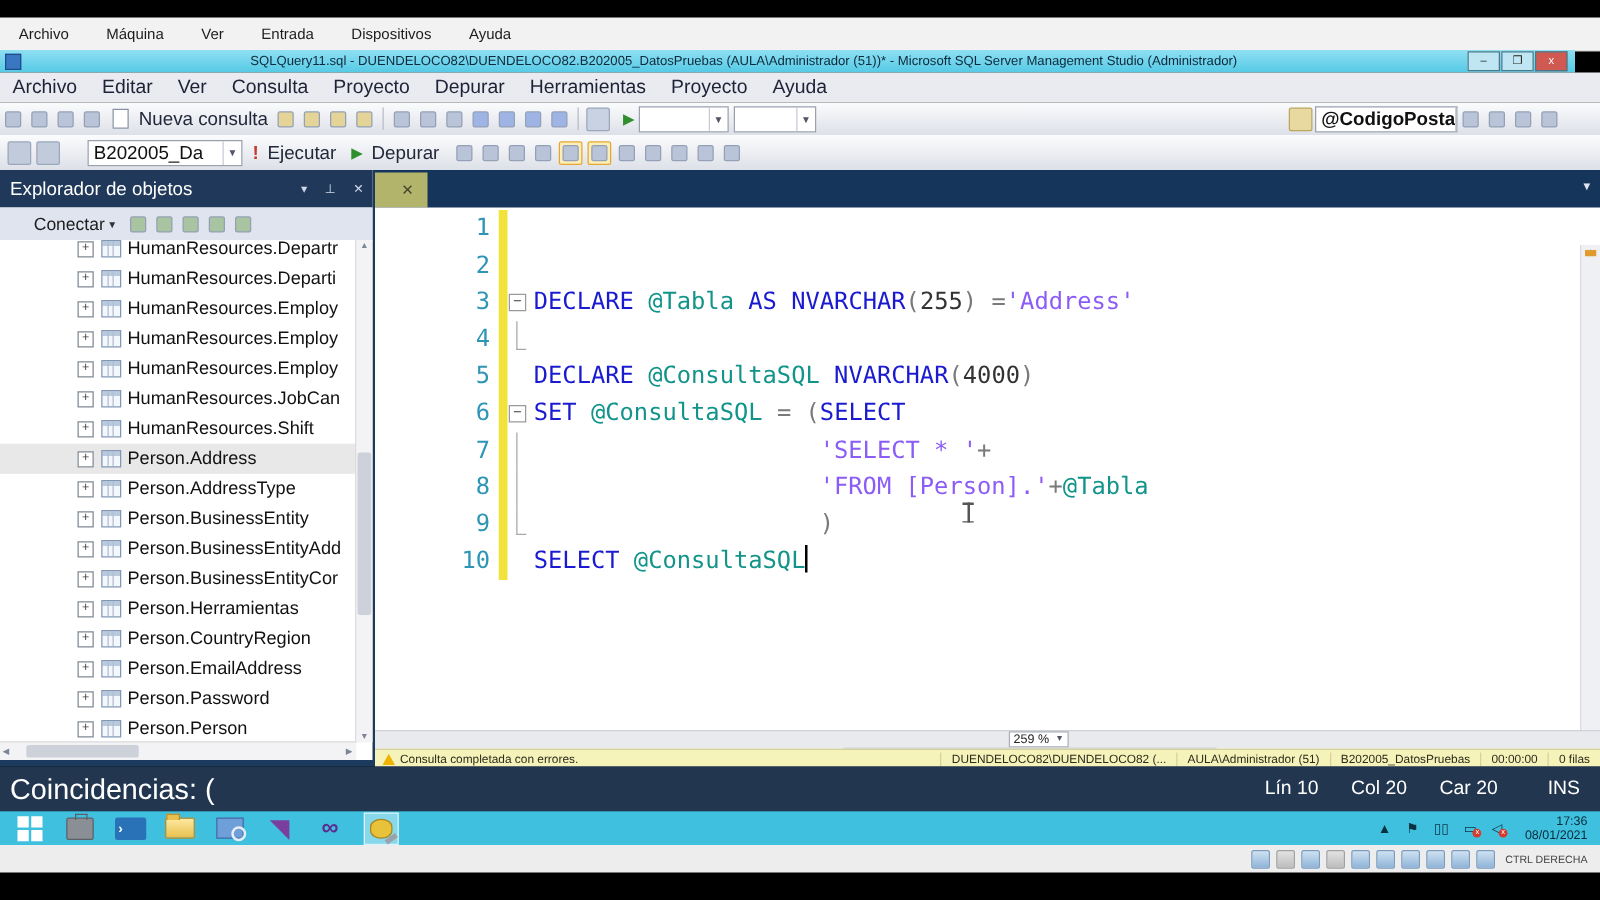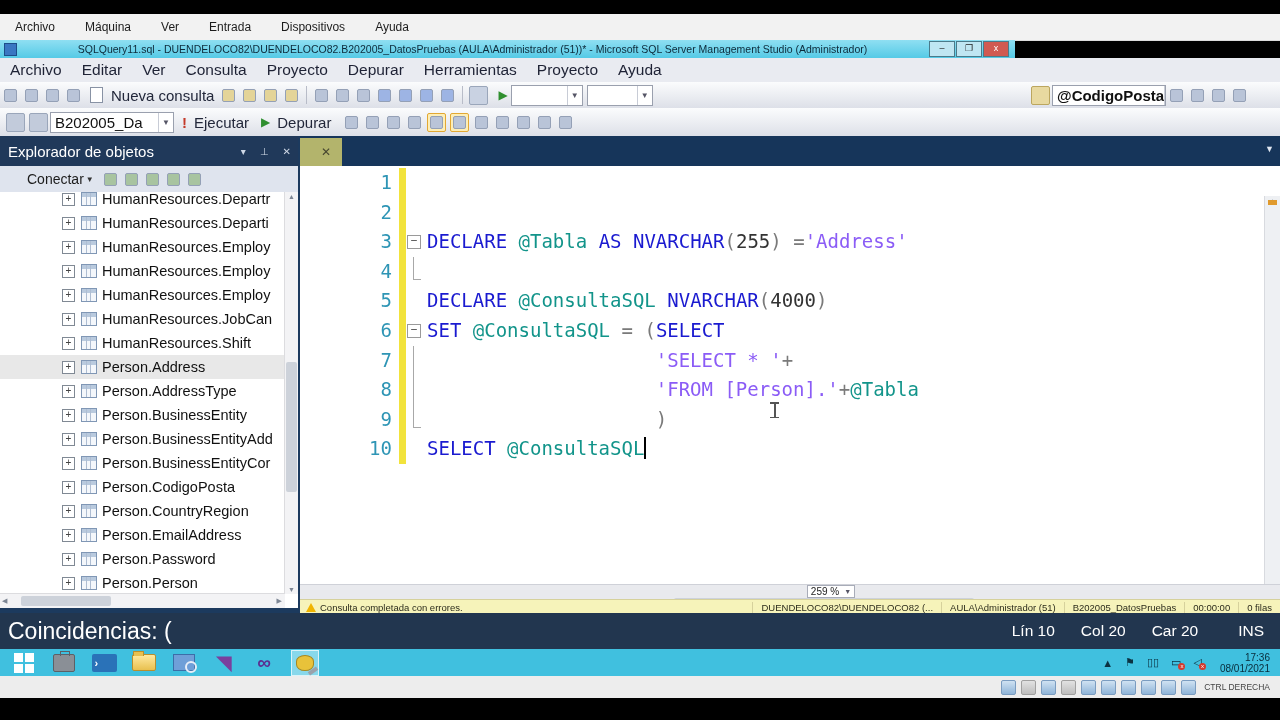--- a/index.html
+++ b/index.html
@@ -6,21 +6,21 @@
   #screen{position:relative;width:1280px;height:720px;background:#000;overflow:hidden;
           font-family:"Liberation Sans",sans-serif;-webkit-font-smoothing:antialiased;}
   .abs{position:absolute;}
 
   
   .vbox-menubar{top:14px;left:0;width:1280px;height:26px;background:#f2f2f2;border-bottom:1px solid #dcdcdc;
     display:flex;align-items:center;font-size:12px;color:#1c1c1c;}
   .vbox-menubar span{padding:0 15px;}
 
   
-  .titlebar{top:40px;left:0;width:1015px;height:18px;background:linear-gradient(#8fdff2,#55cae6);
+  .titlebar{top:40px;left:0;width:1260px;height:18px;background:linear-gradient(#8fdff2,#55cae6);
     display:flex;align-items:center;font-size:10.5px;color:#0d2a3a;}
   .titlebar .app-icon{width:11px;height:11px;margin-left:4px;background:#3a77c2;border:1px solid #1d4e8a;}
   .titlebar .t-text{flex:1;text-align:center;white-space:nowrap;overflow:hidden;}
   .win-controls{display:flex;margin-right:6px;}
   .win-btn{width:24px;height:14px;margin-left:1px;border:1px solid #4a7a8a;background:#bfe6f2;
     font-size:9px;line-height:12px;text-align:center;color:#222;}
   .win-btn.close{background:#d05a52;color:#fff;}
 
   
   .ssms-menubar{top:58px;left:0;width:1280px;height:24px;background:#e9ebf1;display:flex;align-items:center;
@@ -276,21 +276,21 @@
         </span>
         <span class="tbi">
           <span style="width: 11px; height: 11px; border-radius: 2px; background: rgb(185, 196, 216); border: 1px solid rgb(148, 160, 182);"></span>
         </span>
       </span>
   </div>
 
   <div class="abs toolbar t2">
     <span class="tbi" style="background:#c2cbdb;border:1px solid #9aa6ba;margin-left:6px;"></span>
     <span class="tbi" style="background:#c2cbdb;border:1px solid #9aa6ba;"></span>
-    <span class="combo" style="width:118px;margin-left:0;align-items:center;">
+    <span class="combo" style="width:118px;margin-left:20px;align-items:center;">
       <span>B202005_Da</span>
         <span class="arr">▼</span>
       </span>
     <span class="excl">!</span>
     <span class="tb-label">Ejecutar</span>
     <span class="play">▶</span>
     <span class="tb-label">Depurar</span>
     <span id="t2-icons" style="display:flex;align-items:center;margin-left:6px;">
         <span class="tbi">
           <span style="width: 11px; height: 11px; border-radius: 2px; background: rgb(185, 196, 216); border: 1px solid rgb(148, 160, 182);"></span>
@@ -416,21 +416,21 @@
             <span>Person.BusinessEntityAdd</span>
           </div>
           <div class="trow">
             <span class="texp">+</span>
             <span class="ticon"></span>
             <span>Person.BusinessEntityCor</span>
           </div>
           <div class="trow">
             <span class="texp">+</span>
             <span class="ticon"></span>
-            <span>Person.CodigoPosta</span>
+            <span>Person.Herramientas</span>
           </div>
           <div class="trow">
             <span class="texp">+</span>
             <span class="ticon"></span>
             <span>Person.CountryRegion</span>
           </div>
           <div class="trow">
             <span class="texp">+</span>
             <span class="ticon"></span>
             <span>Person.EmailAddress</span>

